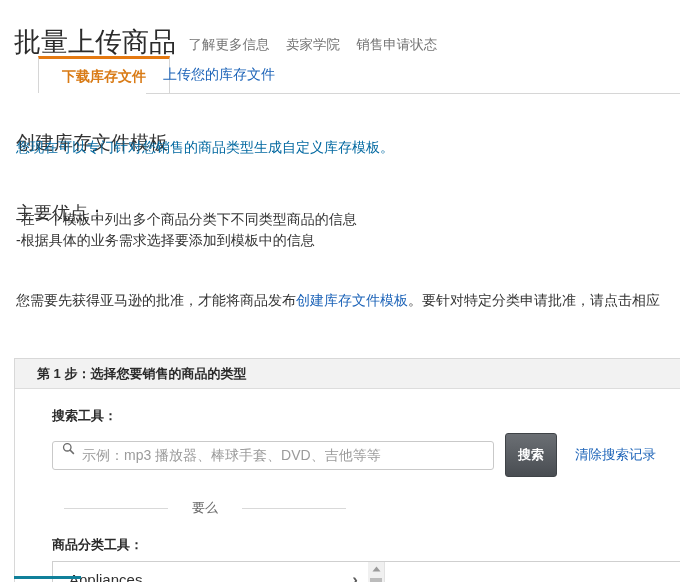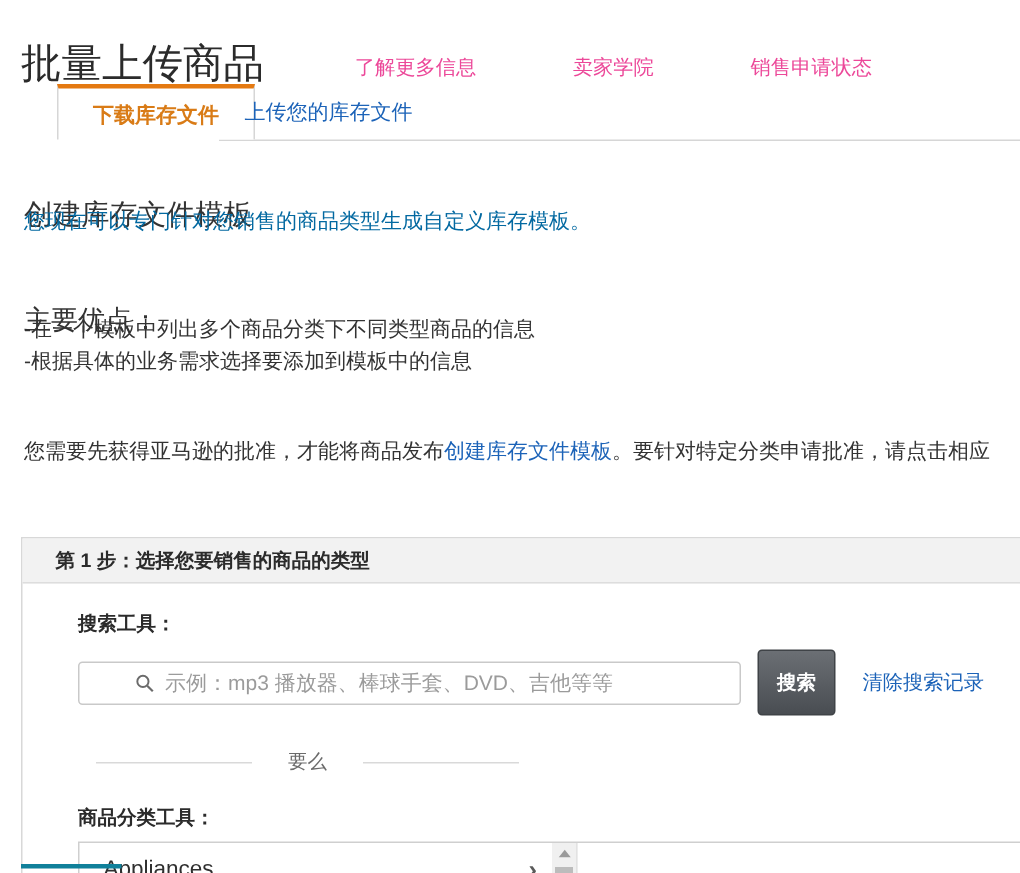--- a/index.html
+++ b/index.html
@@ -33,25 +33,24 @@
     vertical-align: baseline;
   }
   .head-links {
     display: inline-block;
     margin-left: 8px;
     vertical-align: baseline;
     position: relative;
     top: -2px;
   }
   .head-link {
-    color: #ec4899;
+    color: #737373;
     font-size: 13.5px;
     text-decoration: none;
     margin-right: 12px;
-    margin-left: 48px;
   }
 
   
   .tabstrip {
     position: absolute;
     left: 14px;
     top: 56px;
     width: 780px;
     height: 38px;
   }
@@ -185,22 +184,20 @@
   }
   .search-box {
     position: relative;
     width: 442px;
     height: 29px;
     border: 1px solid #c9c9c9;
     border-radius: 3px;
     background: #fff;
     box-sizing: border-box;
     display: flex;
-    align-items: center;
-    padding-left: 28px;
   }
   .search-icon {
     width: 13px;
     height: 13px;
     margin: 0 7px 0 9px;
     flex: 0 0 auto;
   }
   .search-input {
     border: 0;
     outline: 0;

